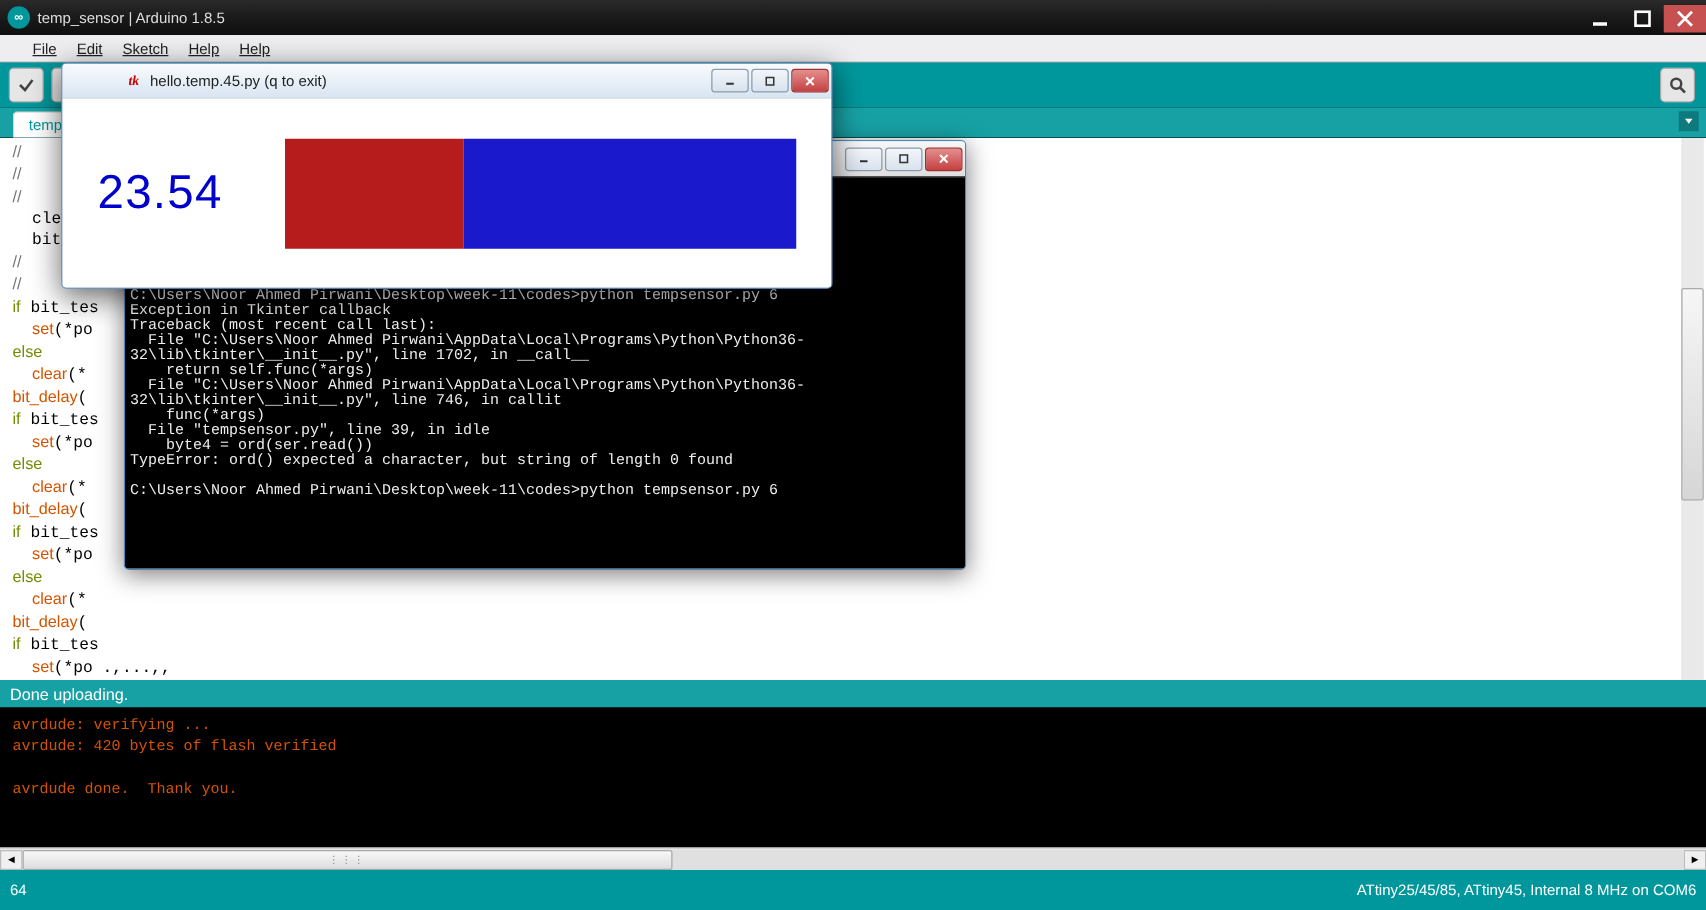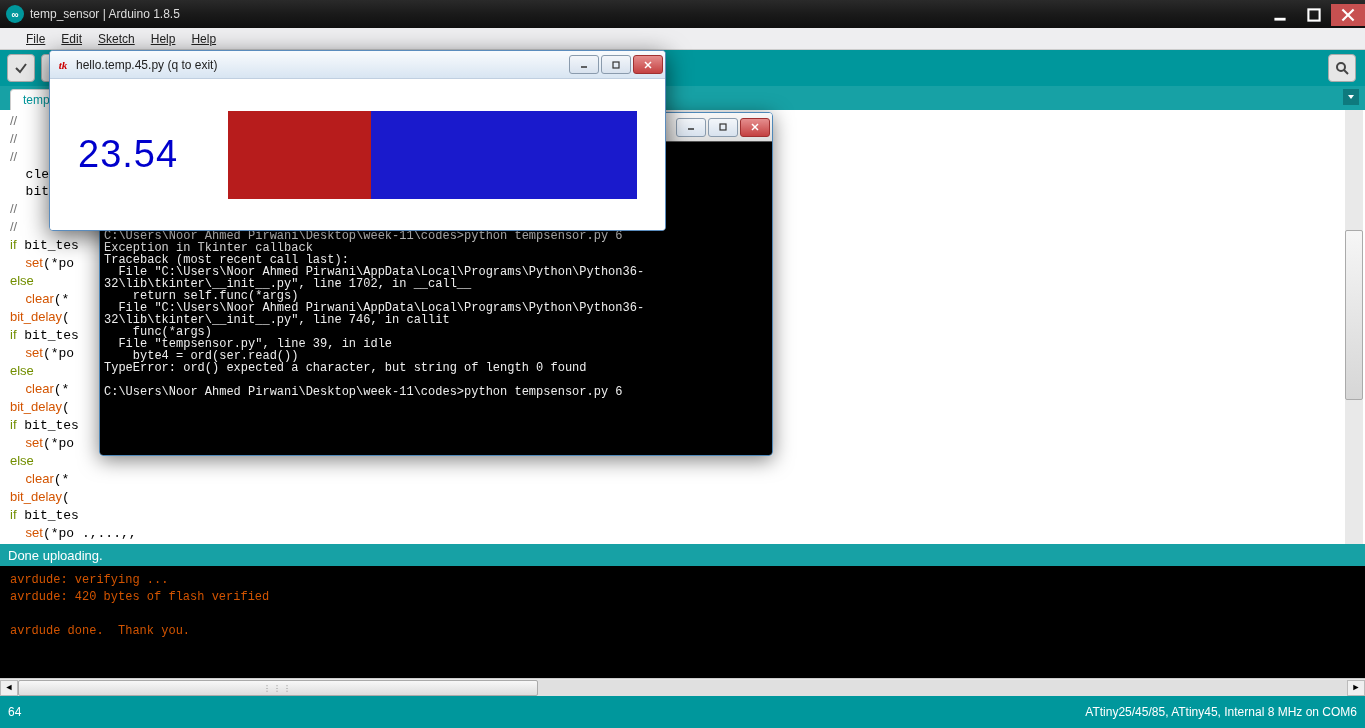--- a/index.html
+++ b/index.html
@@ -57,21 +57,21 @@
 .win7btn.close { background:linear-gradient(#e58e8e,#c44141); border-color:#a03030; }
 .win7btn svg{width:10px;height:10px;}
 .cmd-body { flex:1; background:#000; color:#eee; font-family:"Lucida Console","Courier New",monospace; font-size:12px; line-height:12px; padding:4px 4px 16px 4px; white-space:pre-wrap; overflow:auto; border-top:1px solid #555; position:relative; }
 .cmd-body::-webkit-scrollbar{width:18px;}
 .cmd-body::-webkit-scrollbar-track{background:#e9e9e9;}
 .cmd-body::-webkit-scrollbar-thumb{background:linear-gradient(#f0f0f0,#d0d0d0);border:1px solid #aaa;}
 
 
 .hello-window { position:absolute; left:49px; top:50px; width:617px; height:181px; border:1px solid #5b8cbd; border-radius:4px; box-shadow:0 6px 24px rgba(0,0,0,.6); display:flex; flex-direction:column; background:#fff; overflow:hidden; }
 .hello-titlebar { height:28px; background:linear-gradient(#f9fbfd,#d8e5f2); display:flex; align-items:center; padding:0 2px 0 6px; border-bottom:1px solid #c0cfe0; }
-.hello-titlebar .tk-icon { width:14px; height:14px; margin-right:6px; display:flex; align-items:center; justify-content:center; font-size:11px; color:#c00; font-family:serif; font-style:italic; font-weight:bold; }
+.hello-titlebar .tk-icon { width:14px; height:14px; margin-right:6px; display:flex; align-items:center; justify-content:center; font-size:11px; color:#c00; font-family:serif; font-style:italic; font-weight:bold;margin-left:44px; }
 .hello-titlebar-title { flex:1; font-size:12px; color:#222; }
 .hello-body { flex:1; background:#fff; display:flex; align-items:center; padding:0 28px; }
 .temp-value { font-family:Helvetica,Arial,sans-serif; font-size:38px; color:#0000cc; letter-spacing:1px; width:150px; }
 .bar-wrap { flex:1; height:88px; display:flex; }
 .bar-red { background:#b71c1c; height:100%; }
 .bar-blue { background:#1a1acc; height:100%; }
 
 
 .editor-vscroll { position:absolute; right:2px; top:0; width:18px; height:100%; background:#e9e9e9; }
 .editor-vscroll-thumb { position:absolute; right:0; width:18px; height:170px; top:120px; background:linear-gradient(#f6f6f6,#d6d6d6); border:1px solid #aaa; border-radius:2px; }

